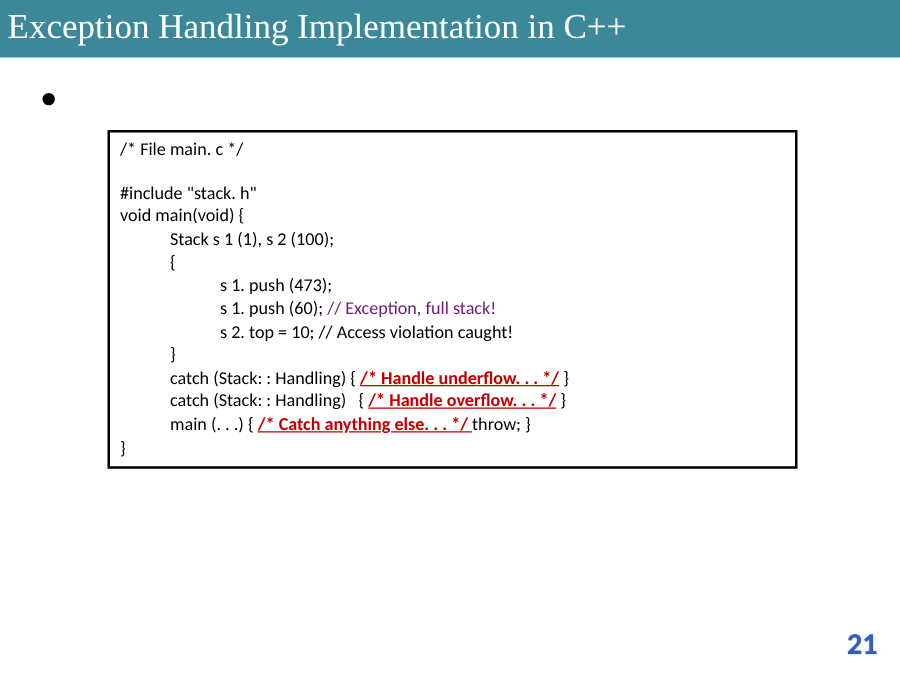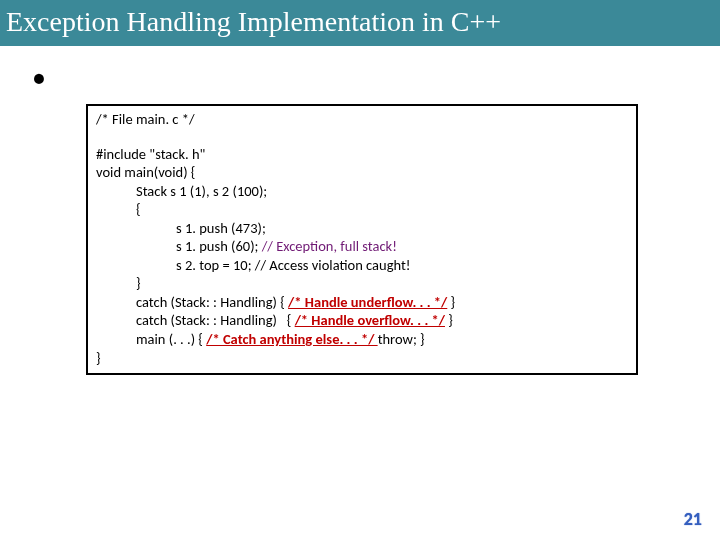--- a/index.html
+++ b/index.html
@@ -40,21 +40,21 @@
   .ind2 { padding-left: 80px; }
   .cmt-green { color: #701a75; }
   .cmt-red { color: #c00000; font-weight: 700; text-decoration: underline; }
   .blank { height: 16px; }
   .page-num {
     position: absolute;
     right: 18px;
     bottom: 10px;
     color: #355fbf;
     font-weight: 700;
-    font-size: 18px;
+    font-size: 24px;
     text-shadow: 0 0 1px #355fbf;
     text-align: center;
   }
 </style>
 </head>
 <body>
 
 <div class="slide">
 
   <div class="title-bar">Exception Handling Implementation in C++</div>

